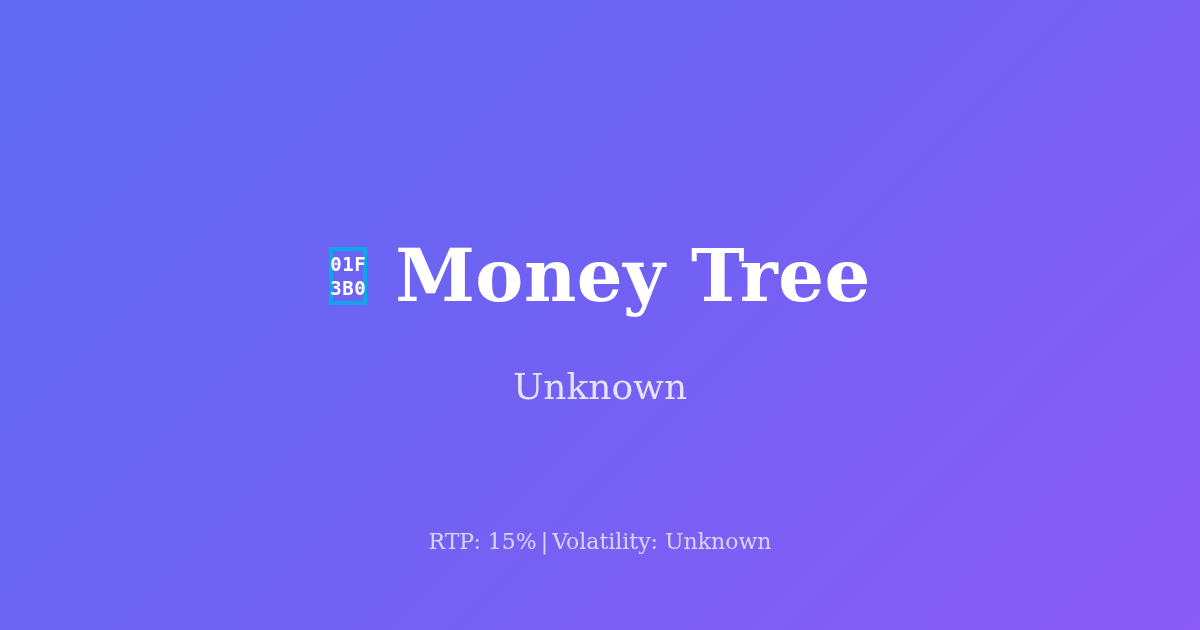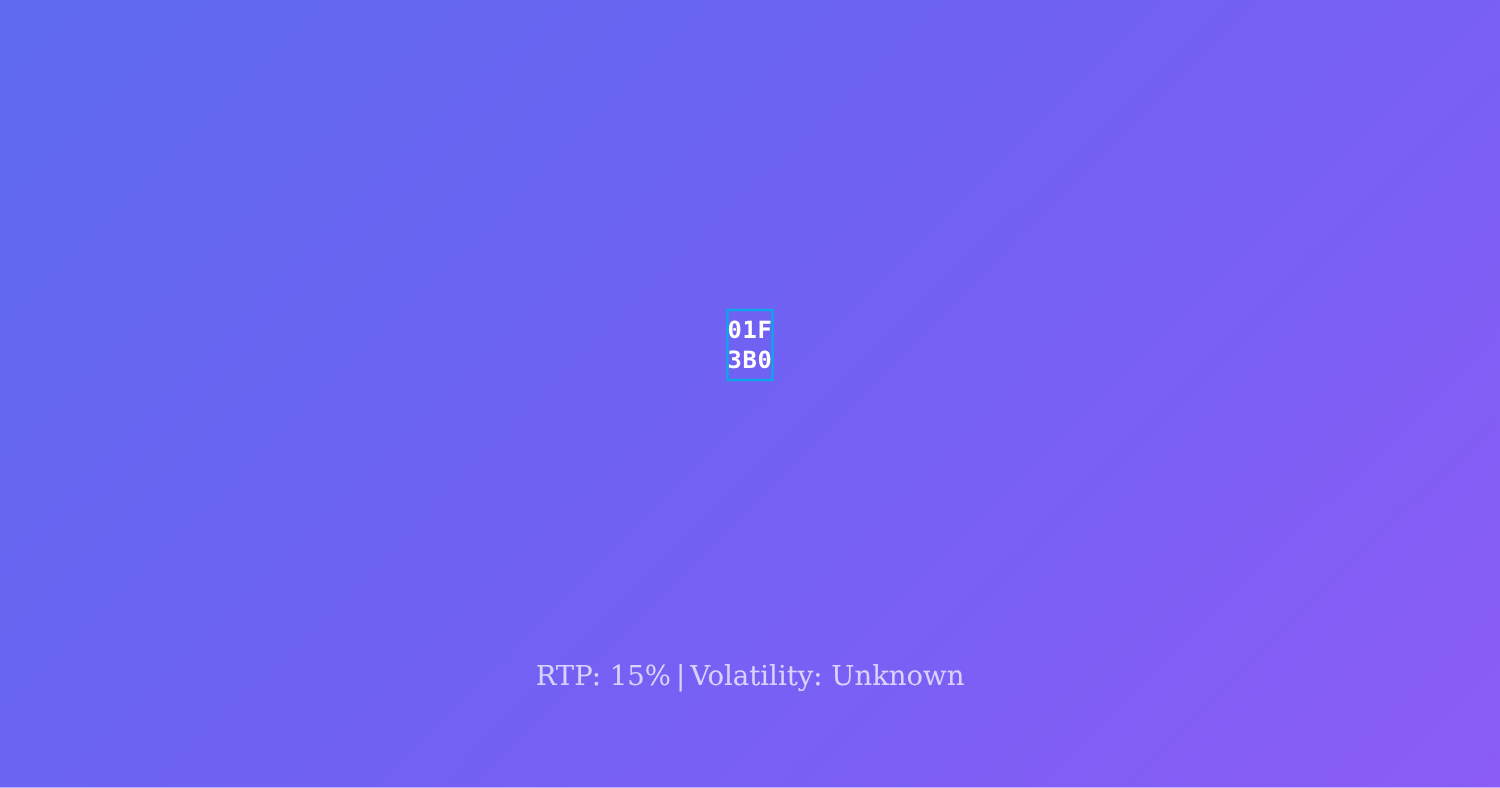--- a/index.html
+++ b/index.html
@@ -46,21 +46,21 @@
   }
 
   
   .tofu {
     display: inline-flex;
     flex-direction: column;
     align-items: center;
     justify-content: center;
     width: 38px;
     height: 58px;
-    border: 2px solid #0ea5e9;
+    border: 4px solid #0ea5e9;
     font-family: "DejaVu Sans Mono", "Liberation Mono", monospace;
     font-size: 19px;
     line-height: 24px;
     font-weight: 700;
     letter-spacing: 0.5px;
     color: #ffffff;
     flex: none;
     padding: 0 1px;
   }
   .tofu span { display: block; }
@@ -107,20 +107,22 @@
 </head>
 <body>
 
 <div class="card">
 
   <div class="title-row">
     <span class="tofu" title="U+1F3B0">
       <span>01F</span>
       <span>3B0</span>
     </span>
+    <h1 class="title-text">Money Tree</h1>
   </div>
 
+  <div class="subtitle">Unknown</div>
 
   <div class="meta">
     <span>RTP: 15%</span><span class="sep">|</span><span>Volatility: Unknown</span>
   </div>
 
 </div>
 
 </body></html>

